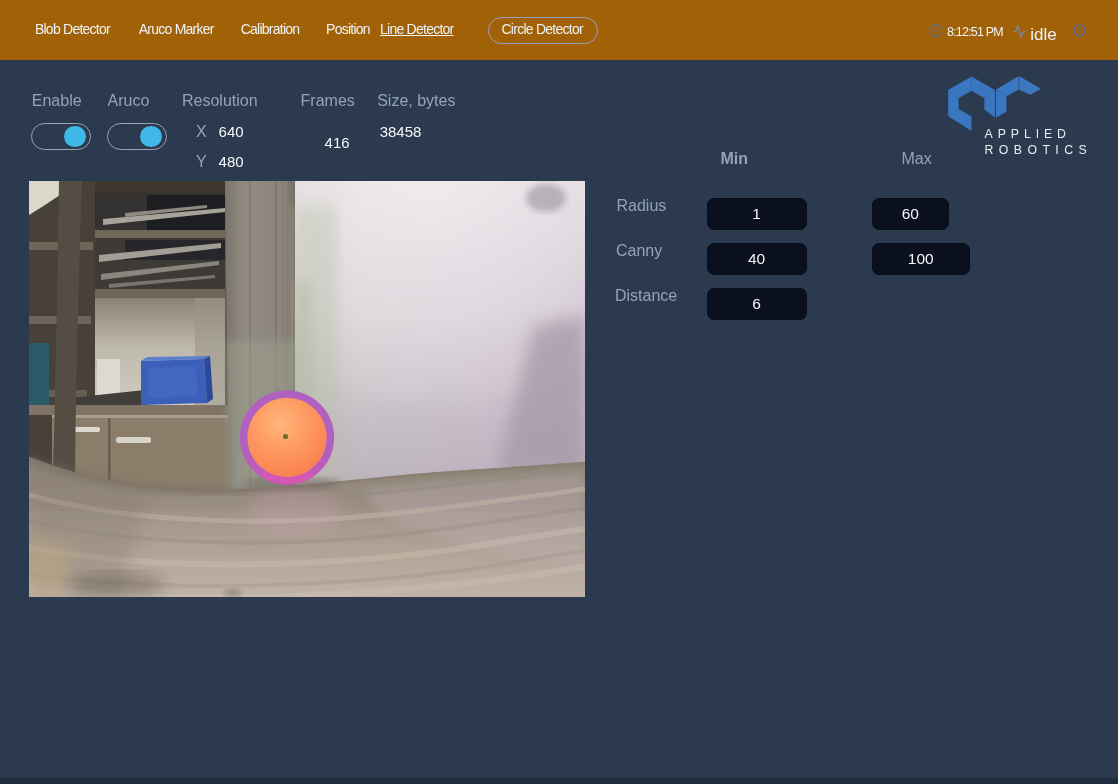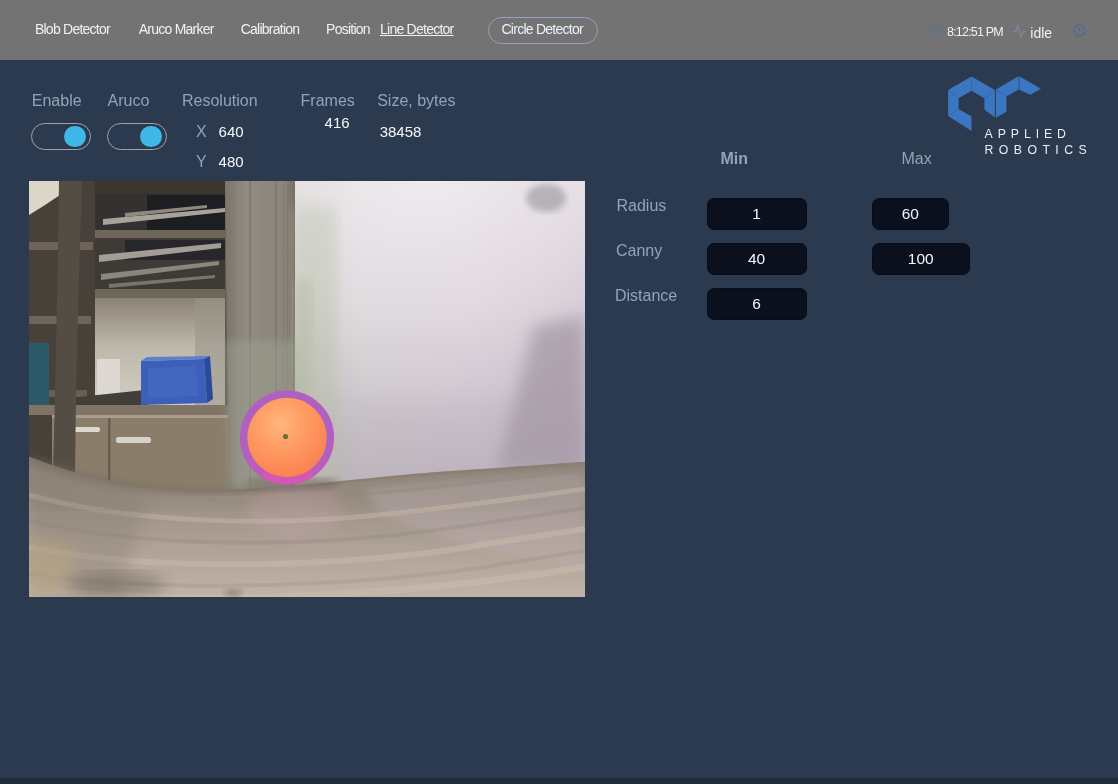--- a/index.html
+++ b/index.html
@@ -1,19 +1,19 @@
 <!DOCTYPE html>
 <html><head>
 <meta charset="utf-8">
 <style>
   * { margin:0; padding:0; box-sizing:border-box; }
   html,body { width:1118px; height:784px; overflow:hidden; }
   body { background:#2b3a4e; font-family:"Liberation Sans", sans-serif; position:relative; }
   .abs { position:absolute; }
-  .nav { left:0; top:0; width:1118px; height:60px; background:#737373; }
+  .nav { left:0; top:0; width:1118px; height:60px; background:#a16207; }
   .tab { position:absolute; top:21.2px; font-size:14px; letter-spacing:-0.75px; color:#eef2f7; white-space:nowrap; }
   .pill { position:absolute; left:488px; top:16.5px; width:110px; height:27px; border:1px solid #93a3c0; border-radius:14px; }
   .lbl { position:absolute; font-size:16px; color:#94a3b8; white-space:nowrap; }
   .val { position:absolute; font-size:15px; color:#f4f7fa; white-space:nowrap; }
   .toggle { position:absolute; width:60px; height:27px; border:1.2px solid #9aa5b4; border-radius:14px; }
   .knob { position:absolute; top:2px; left:32.2px; width:21.5px; height:21.5px; border-radius:50%; background:#3fb8e8; }
   .ibox { position:absolute; width:100px; height:31.5px; background:#0a101d; border:1px solid #070d17; border-radius:7px; color:#f4f7fa; font-size:15.5px; text-align:center; line-height:30px; }
   .navtxt { color:#eef2f7; font-size:13px; position:absolute; }
 </style>
 </head>
@@ -30,21 +30,21 @@
 
     <svg class="abs" style="left:928.5px; top:23.8px;" width="13.5" height="13.5" viewBox="0 0 24 24" fill="none" stroke="#5c7095" stroke-width="2.1">
       <circle cx="12" cy="12" r="10.5"></circle>
       <path d="M12 6.5v6l4 2"></path>
     </svg>
     <div class="navtxt" style="left:947px; top:24.5px; font-size:12.5px; letter-spacing:-0.8px;">8:12:51 PM</div>
 
     <svg class="abs" style="left:1011.5px; top:23.5px;" width="15" height="15" viewBox="0 0 24 24" fill="none" stroke="#7b89a3" stroke-width="2">
       <path d="M22 12h-4l-3 9L9 3l-3 9H2"></path>
     </svg>
-    <div class="navtxt" style="left:1030.3px; top:24.5px; font-size:14px;">idle</div>
+    <div class="navtxt" style="left:1030.3px; top:24.5px; font-size:17px;">idle</div>
 
     <svg class="abs" style="left:1072.7px; top:24.2px;" width="12.8" height="12.8" viewBox="0 0 24 24" fill="none" stroke="#5463a0" stroke-width="2.6">
       <circle cx="12" cy="12" r="10.4"></circle>
       <line x1="12" y1="6.8" x2="12" y2="13.4" stroke-width="3"></line>
       <line x1="12" y1="16.6" x2="12" y2="17.6" stroke-width="3.2"></line>
     </svg>
   </div>
 
   <div class="lbl" style="left:31.8px; top:92.2px;">Enable</div>
   <div class="lbl" style="left:107.6px; top:92.2px;">Aruco</div>
@@ -54,21 +54,21 @@
   <div class="toggle" style="left:31.2px; top:122.5px;">
     <div class="knob"></div>
   </div>
   <div class="toggle" style="left:107px; top:122.5px;">
     <div class="knob"></div>
   </div>
   <div class="lbl" style="left:196px; top:123px;">X</div>
   <div class="val" style="left:218.6px; top:123px;">640</div>
   <div class="lbl" style="left:196px; top:153px;">Y</div>
   <div class="val" style="left:218.6px; top:153px;">480</div>
-  <div class="val" style="left:324.6px; top:114px;">416</div>
+  <div class="val" style="left:324.6px; top:134px;">416</div>
   <div class="val" style="left:379.7px; top:123px;">38458</div>
 
   <svg class="abs" style="left:944px; top:74px;" width="146" height="84" viewBox="0 0 146 84">
     <g fill="#3b76c1">
       <polygon points="4.1,15.9 27.5,2.4 27.5,16.8 14.6,24.2"></polygon>
       <polygon points="4.1,15.9 14.6,24.2 14.6,34.9 4.1,42.1"></polygon>
       <polygon points="27.5,2.4 50.9,15.9 40.4,24.2 27.5,16.8"></polygon>
       <polygon points="50.9,15.9 50.9,43.5 40.4,35.5 40.4,24.2"></polygon>
       <polygon points="4.1,42.1 14.6,34.9 27.5,42.5 27.5,57.0"></polygon>
       <polygon points="51.9,15.8 62.4,22.6 62.4,37.8 51.9,43.7"></polygon>

